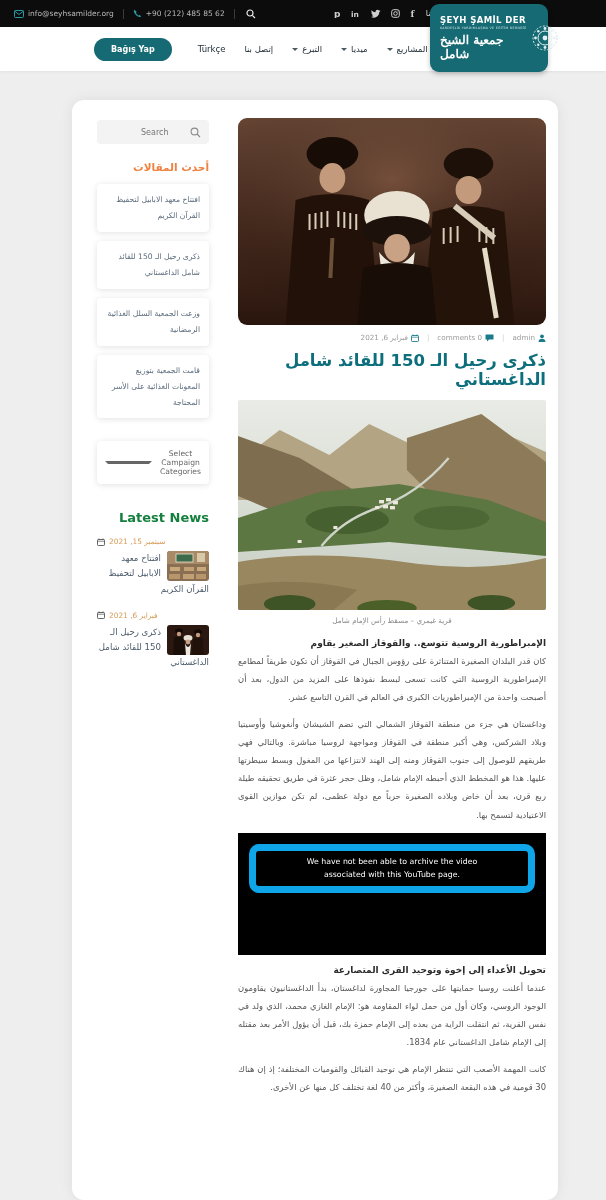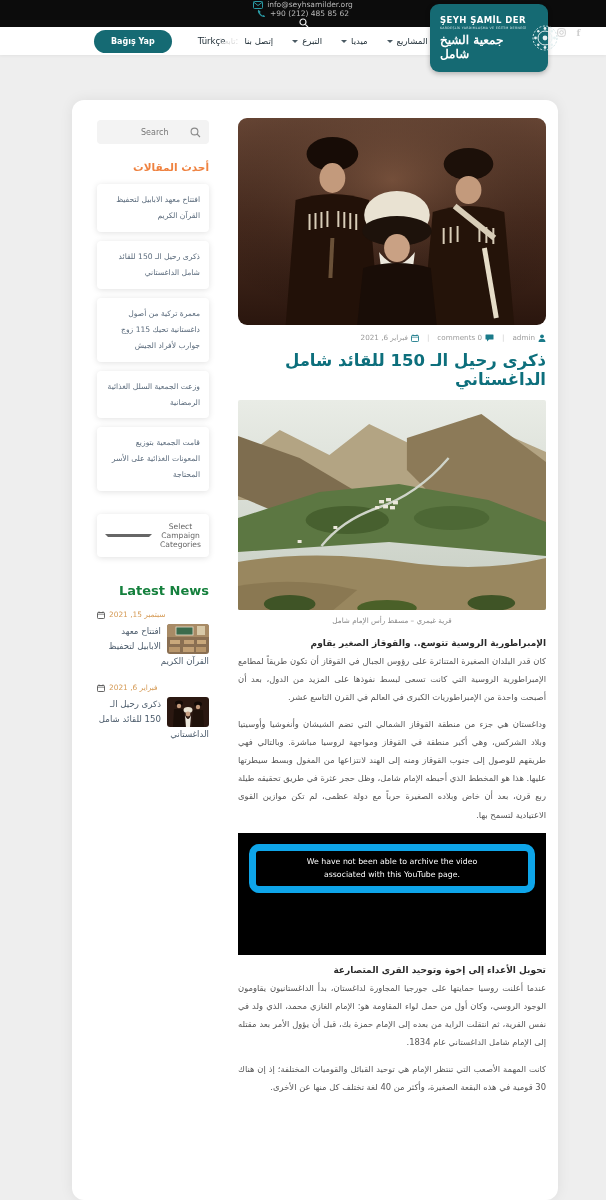--- a/index.html
+++ b/index.html
@@ -2,42 +2,42 @@
 <html lang="ar"><head>
 <meta charset="utf-8">
 <style>
   * { margin:0; padding:0; box-sizing:border-box; }
   html,body { width:606px; height:1200px; overflow:hidden; background:#eeeeee;
     font-family:"DejaVu Sans", sans-serif; }
   body { position:relative; }
 
   
   .topbar { background:#0c0c0c; height:27px; display:flex; align-items:center;
-    padding:0 14px; color:#b9b9b9; font-size:7.5px; position:relative; z-index:3;flex-direction:column; }
+    padding:0 14px; color:#b9b9b9; font-size:7.5px; position:relative; z-index:3; }
   .topbar .grp { display:flex; align-items:center; gap:4px; }
   .tb-divider { width:1px; height:10px; background:#3a3a3a; margin:0 9px; }
   .tb-search { margin-left:2px; cursor:pointer; }
   .tb-social { display:flex; align-items:center; gap:10px; margin-left:auto; margin-right:10px; }
   .tb-social .sicon { color:#cfcfcf; font-size:7.5px; font-weight:bold; cursor:pointer;
     display:flex; align-items:center; }
   .tb-follow { color:#dadada; font-size:8px; margin-right:148px; }
 
   
   .logo-badge { position:absolute; top:4px; right:58px; width:118px; height:68px;
     background:#156a73; border-radius:9px; z-index:4; display:flex; align-items:center;
     padding:6px 8px 6px 10px; box-shadow:0 2px 5px rgba(0,0,0,.25); cursor:pointer; }
   .logo-text { flex:1; color:#ffffff; }
   .logo-title { font-size:8.5px; font-weight:bold; letter-spacing:.4px; white-space:nowrap; }
   .logo-sub { font-size:3.2px; letter-spacing:.3px; color:#cfe3e5; margin-top:1.5px; white-space:nowrap; }
   .logo-callig { font-size:12px; margin-top:3px; font-weight:bold;
     font-family:"DejaVu Serif", serif; }
   .logo-ornament { width:30px; height:30px; flex:0 0 auto; margin-left:4px; }
 
   
-  .navbar { background:#ffffff; height:28px; display:flex; align-items:center;
+  .navbar { background:#ffffff; height:44px; display:flex; align-items:center;
     padding-left:94px; position:relative; z-index:2; box-shadow:0 1px 3px rgba(0,0,0,.05); }
   .donate-btn { background:#156a73; color:#fff; border:none; border-radius:13px;
     padding:7px 17px; font-size:8px; font-weight:bold; cursor:pointer;
     font-family:"DejaVu Sans", sans-serif; }
   .nav-items { display:flex; align-items:center; gap:19px; margin-left:26px; }
   .nav-item { font-size:8.5px; color:#1b2a33; cursor:pointer; display:flex;
     align-items:center; gap:4px; white-space:nowrap; }
   .chev { width:0; height:0; border-left:3px solid transparent; border-right:3px solid transparent;
     border-top:3.5px solid #4a5a63; display:inline-block; }
 
@@ -222,21 +222,20 @@
             <circle cx="4.5" cy="4.5" r="3.4" fill="none" stroke="#8a8a8a" stroke-width="1.1"></circle>
             <line x1="7" y1="7" x2="10" y2="10" stroke="#8a8a8a" stroke-width="1.1"></line>
           </svg>
       </span>
     </div>
 
     <div class="sb-heading">أحدث المقالات</div>
 
     <div class="sb-card">افتتاح معهد الابابيل لتحفيظ القرآن الكريم</div>
     <div class="sb-card">ذكرى رحيل الـ 150 للقائد شامل الداغستاني</div>
-    <div class="sb-card">معمرة تركية من أصول داغستانية تحيك 115 زوج جوارب لأفراد الجيش</div>
     <div class="sb-card">وزعت الجمعية السلل الغذائية الرمضانية</div>
     <div class="sb-card">قامت الجمعية بتوزيع المعونات الغذائية على الأسر المحتاجة</div>
 
     <div class="dropdown">
       <span class="chev"></span>
       <span>Select Campaign Categories</span>
     </div>
 
     <div class="news-heading">Latest News</div>
 

